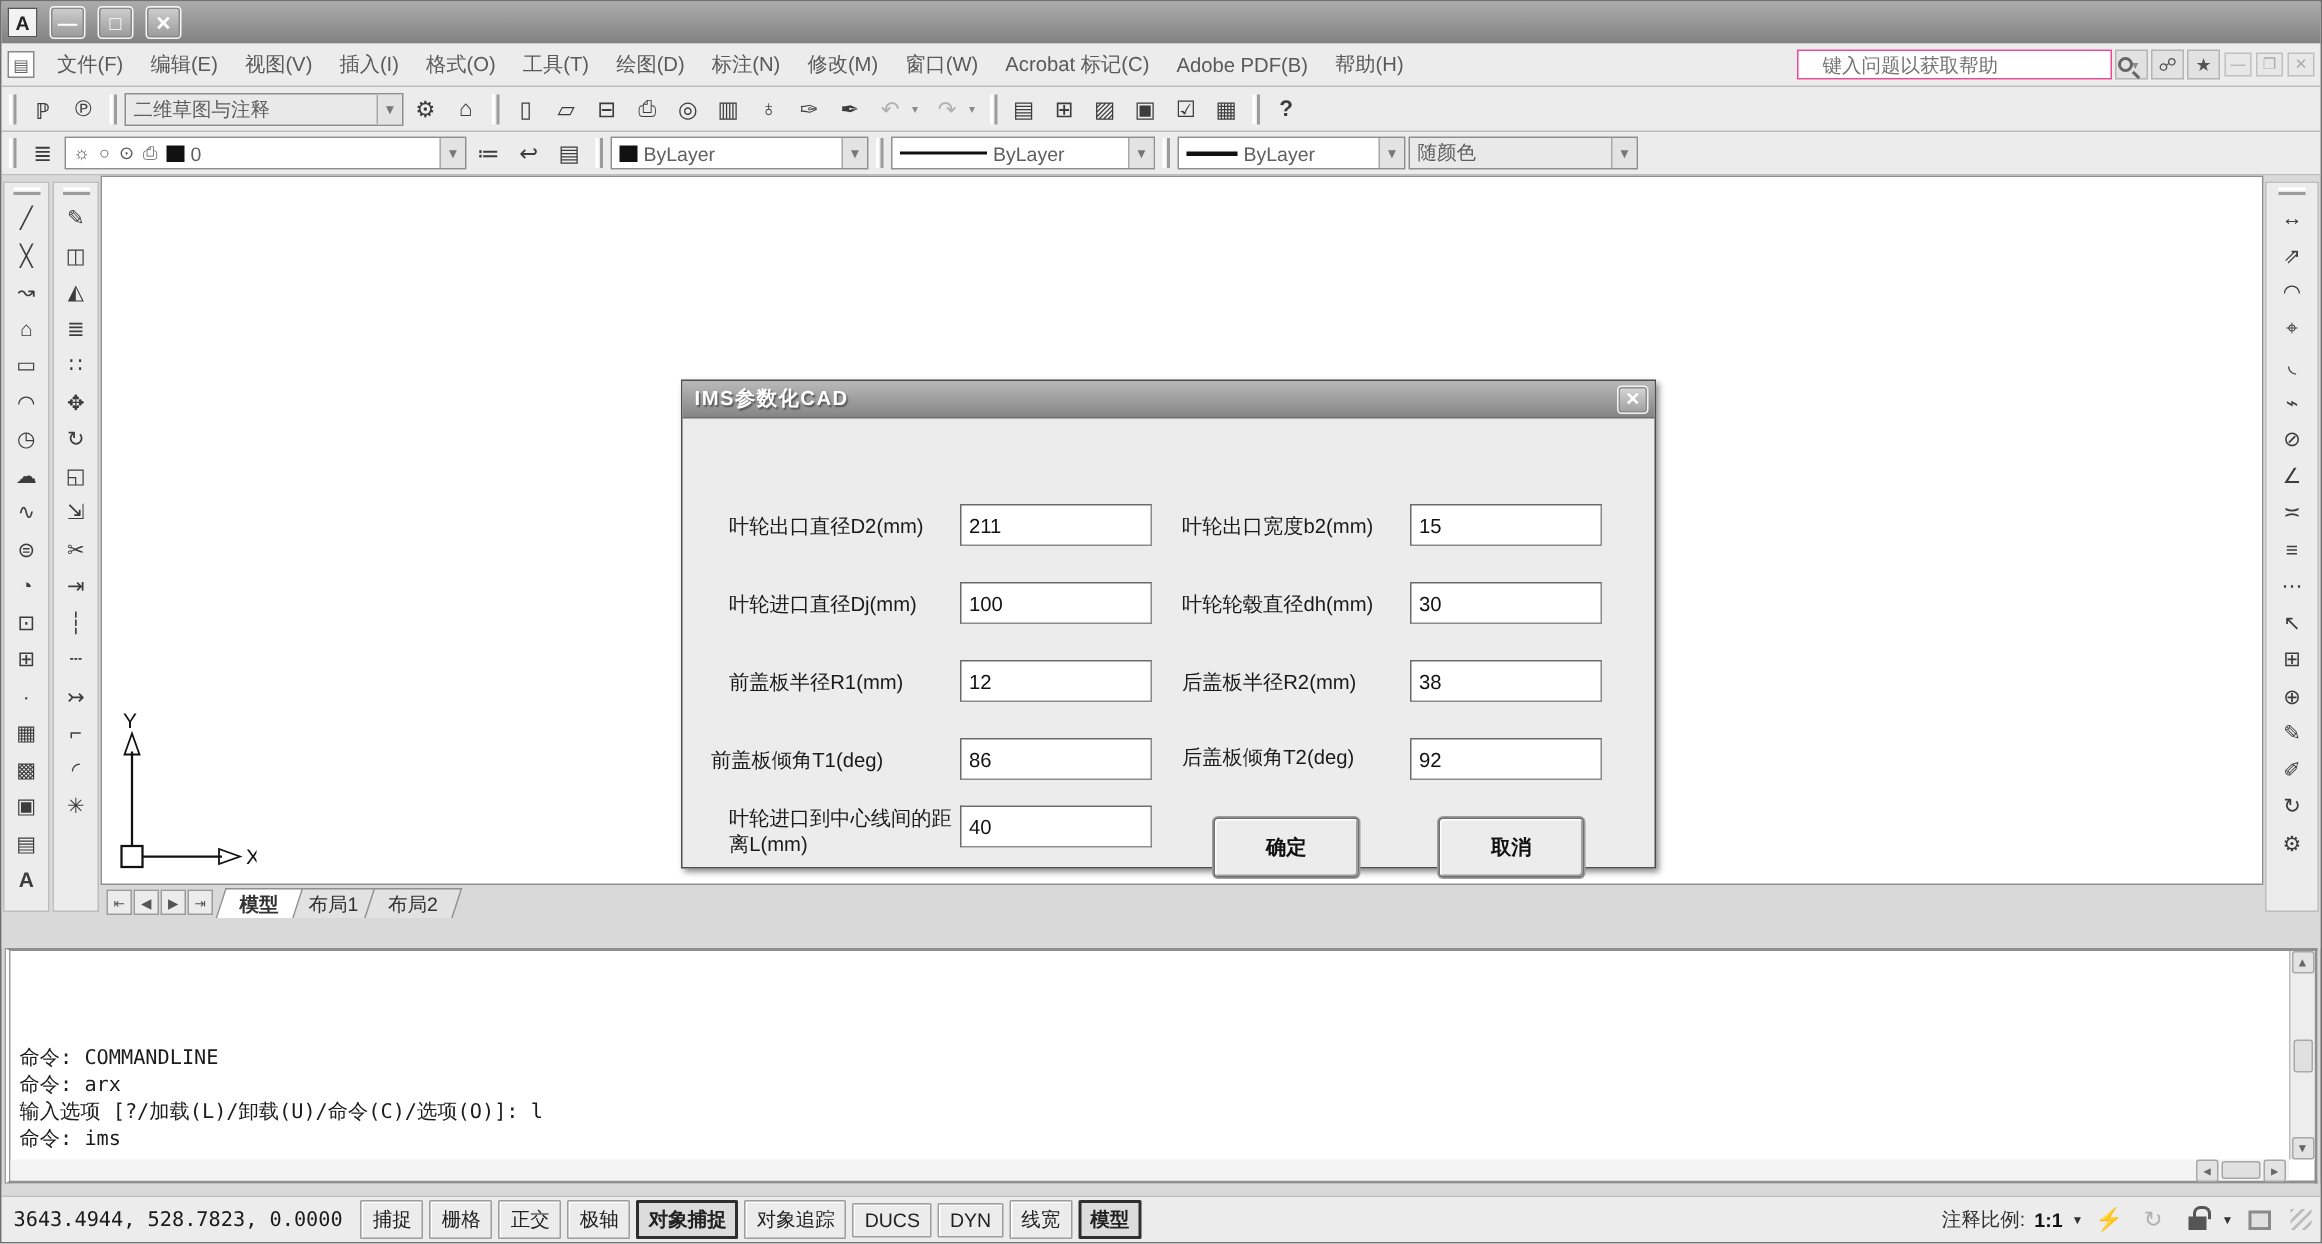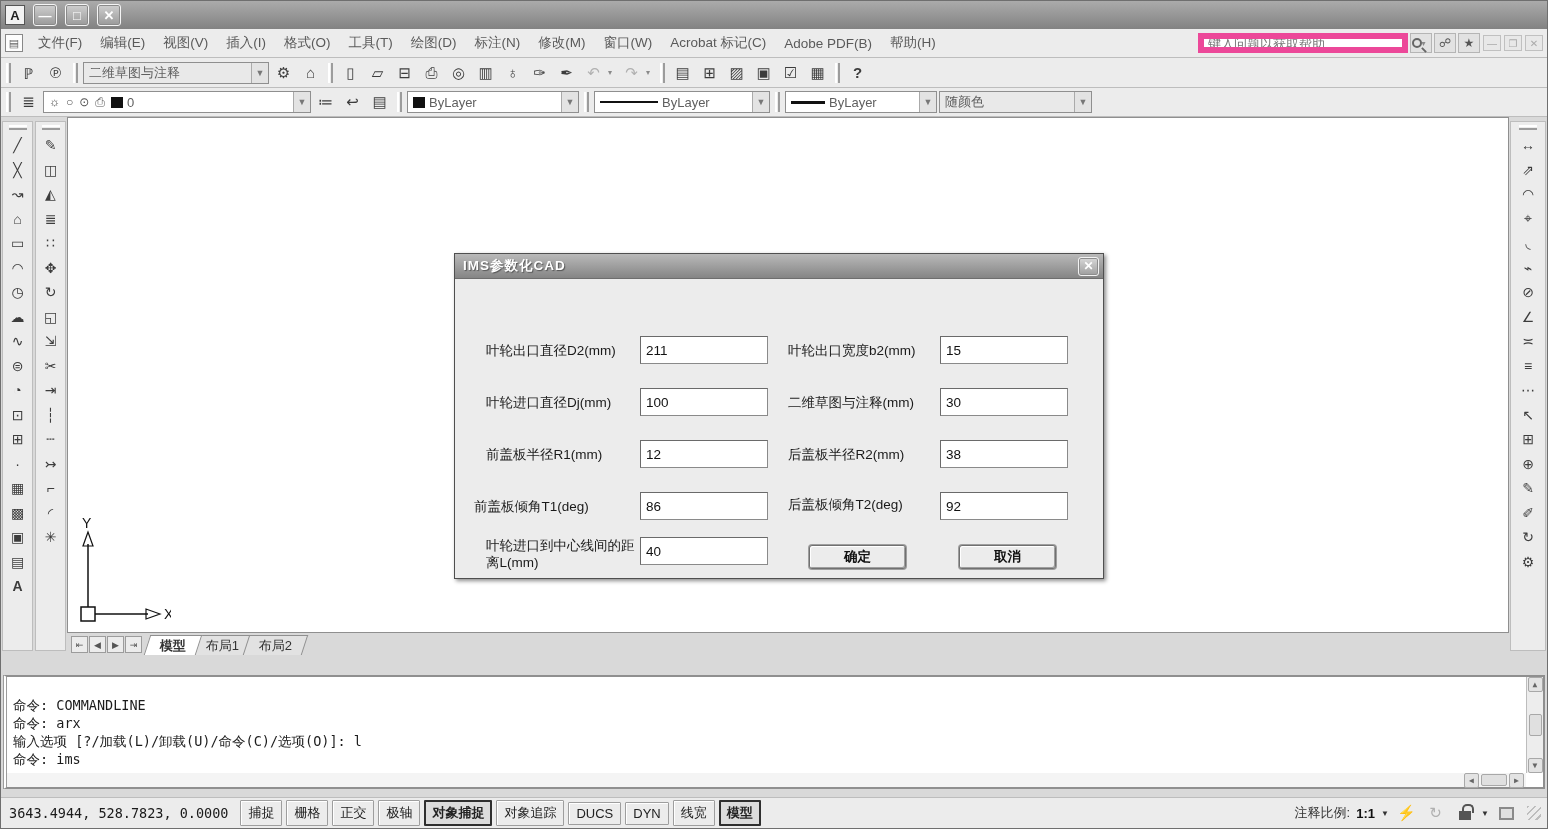--- a/index.html
+++ b/index.html
@@ -11,21 +11,21 @@
   .titlebar { height:28px; flex:0 0 auto; background:linear-gradient(#ababab,#828282); display:flex; align-items:center; padding:0 4px; gap:6px; }
   .titlebar .appico { width:20px; height:20px; background:#f2f2f2; border:1px solid #555; color:#222; font-weight:bold; font-size:13px; display:flex; align-items:center; justify-content:center; }
   .titlebar .ttl { color:#ffffff; font-weight:bold; font-size:14px; letter-spacing:1px; text-shadow:1px 1px 1px #555; flex:1; }
   .winbtn { width:24px; height:22px; margin-left:2px; background:linear-gradient(#cfcfcf,#9a9a9a); border:1px solid #f5f5f5; border-radius:3px; color:#fff; font-size:13px; font-weight:bold; display:flex; align-items:center; justify-content:center; box-shadow:inset 0 0 0 1px #8a8a8a; }
 
   
   .menubar { height:29px; flex:0 0 auto; background:#ececec; border-bottom:1px solid #bdbdbd; display:flex; align-items:center; padding:0 4px; }
   .docico { width:18px; height:18px; margin-right:6px; background:#fdfdfd; border:1px solid #888; font-size:11px; color:#666; display:flex; align-items:center; justify-content:center; }
   .menu-item { padding:4px 9px; font-size:13.5px; color:#5a5a5a; white-space:nowrap; }
   .menusep { flex:1; }
-  .helpbox { width:210px; height:20px; background:#fff; border:6px solid #ec4899; font-size:13px; color:#8f8f8f; padding:1px 4px; font-family:"Liberation Sans",sans-serif; }
+  .helpbox { width:210px; height:20px; background:#fff; border:1px solid #ec4899; font-size:13px; color:#8f8f8f; padding:1px 16px; font-family:"Liberation Sans",sans-serif; }
   .mini-ico { width:22px; height:20px; display:flex; align-items:center; justify-content:center; border:1px solid #b5b5b5; background:#e2e2e2; margin-left:2px; font-size:12px; color:#555; position:relative; }
   .mag { width:10px; height:10px; border:2px solid #666; border-radius:50%; position:relative; }
   .mag:after { content:""; position:absolute; width:6px; height:2px; background:#666; transform:rotate(45deg); left:7px; top:9px; }
   .childbtn { width:18px; height:16px; margin-left:3px; border:1px solid #c0c0c0; background:#e8e8e8; color:#aaa; font-size:10px; display:flex; align-items:center; justify-content:center; }
 
   
   .tbrow { flex:0 0 auto; display:flex; align-items:center; background:#ececec; border-bottom:1px solid #bdbdbd; padding:2px 2px; gap:2px; }
   .tbrow.r2 { height:30px; } .tbrow.r3 { height:29px; }
   .grip { width:5px; height:20px; margin:0 3px; border-left:2px solid #fff; border-right:2px solid #9c9c9c; }
   .tbtn { width:25px; height:24px; display:flex; align-items:center; justify-content:center; font-size:15px; color:#3c3c3c; background:transparent; }
@@ -60,26 +60,26 @@
   .tab.active { background:#ffffff; font-weight:bold; z-index:2; }
 
   
   .dialog { position:absolute; left:386px; top:135px; width:650px; height:326px; background:#ececec; border:1px solid #4f4f4f; box-shadow:2px 2px 4px rgba(0,0,0,.45); z-index:10; }
   .dlg-title { height:25px; background:linear-gradient(#b9b9b9,#858585); display:flex; align-items:center; padding:0 4px 0 8px; border-bottom:1px solid #6e6e6e; }
   .dlg-title .txt { flex:1; color:#fff; font-weight:bold; font-size:13.5px; letter-spacing:1px; text-shadow:1px 1px 1px #555; }
   .dlg-close { width:21px; height:19px; background:linear-gradient(#d8d8d8,#9e9e9e); border:1px solid #f2f2f2; border-radius:3px; color:#fff; font-size:12px; font-weight:bold; display:flex; align-items:center; justify-content:center; box-shadow:inset 0 0 0 1px #8d8d8d; }
   .dlg-body { position:relative; width:100%; height:calc(100% - 25px); font-size:13.5px; color:#1a1a1a; }
   .dlg-label { position:absolute; width:152px; line-height:17px; }
   .dlg-input { position:absolute; width:128px; height:28px; background:#fff; border:1px solid #8a8a8a; border-top-color:#6a6a6a; border-left-color:#6a6a6a; font-size:13.5px; padding:0 5px; font-family:"Liberation Sans",sans-serif; color:#111; }
-  .dlg-btn { position:absolute; width:97px; height:24px; background:#ececec; border:1px solid #707070; border-radius:3px; box-shadow:inset 1px 1px 0 #ffffff, inset -1px -1px 0 #9e9e9e, 0 0 0 1px #9e9e9e; font-size:13.5px; font-weight:bold; color:#111; display:flex; align-items:center; justify-content:center; }
+  .dlg-btn { position:absolute; width:97px; height:40px; background:#ececec; border:1px solid #707070; border-radius:3px; box-shadow:inset 1px 1px 0 #ffffff, inset -1px -1px 0 #9e9e9e, 0 0 0 1px #9e9e9e; font-size:13.5px; font-weight:bold; color:#111; display:flex; align-items:center; justify-content:center; }
 
   
   .gap { flex:0 0 20px; background:#d9d9d9; }
   .cmdwin { flex:0 0 98px; background:#ffffff; border:2px solid #8f8f8f; border-left:4px double #9c9c9c; margin:0 2px; position:relative; font-family:"DejaVu Sans Mono",monospace; font-size:13.5px; color:#1c1c1c; }
-  .cmdlines { padding:19px 6px; line-height:18px; }
+  .cmdlines { padding:19px 6px; line-height:18px;margin-top:43px; }
   .vscroll { position:absolute; right:0; top:0; bottom:14px; width:17px; background:#ededed; border-left:1px solid #bdbdbd; display:flex; flex-direction:column; justify-content:space-between; align-items:center; }
   .sbtn { width:15px; height:15px; background:#e3e3e3; border:1px solid #a8a8a8; border-radius:2px; font-size:8px; color:#666; display:flex; align-items:center; justify-content:center; }
   .vthumb { width:13px; height:22px; background:#e0e0e0; border:1px solid #a8a8a8; border-radius:2px; }
   .hscroll { position:absolute; right:17px; bottom:0; left:0; height:14px; display:flex; justify-content:flex-end; align-items:center; gap:2px; padding-right:2px; background:#f4f4f4; }
   .hthumb { width:26px; height:12px; background:#e0e0e0; border:1px solid #a8a8a8; border-radius:2px; }
   .strip { flex:0 0 8px; background:#d9d9d9; }
 
   
   .statusbar { flex:0 0 31px; background:#ececec; border-top:1px solid #bdbdbd; display:flex; align-items:center; padding:0 6px; gap:4px; font-size:13px; }
   .coords { font-family:"DejaVu Sans Mono",monospace; font-size:13.5px; color:#1a1a1a; padding:3px 8px 3px 2px; min-width:205px; }
@@ -282,21 +282,21 @@
             <div class="dlg-close">✕</div>
           </div>
           <div class="dlg-body">
             <span class="dlg-label" style="left:31px;top:63px">叶轮出口直径D2(mm)</span>
             <input class="dlg-input" style="left: 185px; top: 57px;" value="211">
             <span class="dlg-label" style="left:333px;top:63px">叶轮出口宽度b2(mm)</span>
             <input class="dlg-input" style="left: 485px; top: 57px;" value="15">
 
             <span class="dlg-label" style="left:31px;top:115px">叶轮进口直径Dj(mm)</span>
             <input class="dlg-input" style="left: 185px; top: 109px;" value="100">
-            <span class="dlg-label" style="left:333px;top:115px">二维草图与注释(mm)</span>
+            <span class="dlg-label" style="left:333px;top:115px">叶轮轮毂直径dh(mm)</span>
             <input class="dlg-input" style="left: 485px; top: 109px;" value="30">
 
             <span class="dlg-label" style="left:31px;top:167px">前盖板半径R1(mm)</span>
             <input class="dlg-input" style="left: 185px; top: 161px;" value="12">
             <span class="dlg-label" style="left:333px;top:167px">后盖板半径R2(mm)</span>
             <input class="dlg-input" style="left: 485px; top: 161px;" value="38">
 
             <span class="dlg-label" style="left:19px;top:219px">前盖板倾角T1(deg)</span>
             <input class="dlg-input" style="left: 185px; top: 213px;" value="86">
             <span class="dlg-label" style="left:333px;top:217px">后盖板倾角T2(deg)</span>

